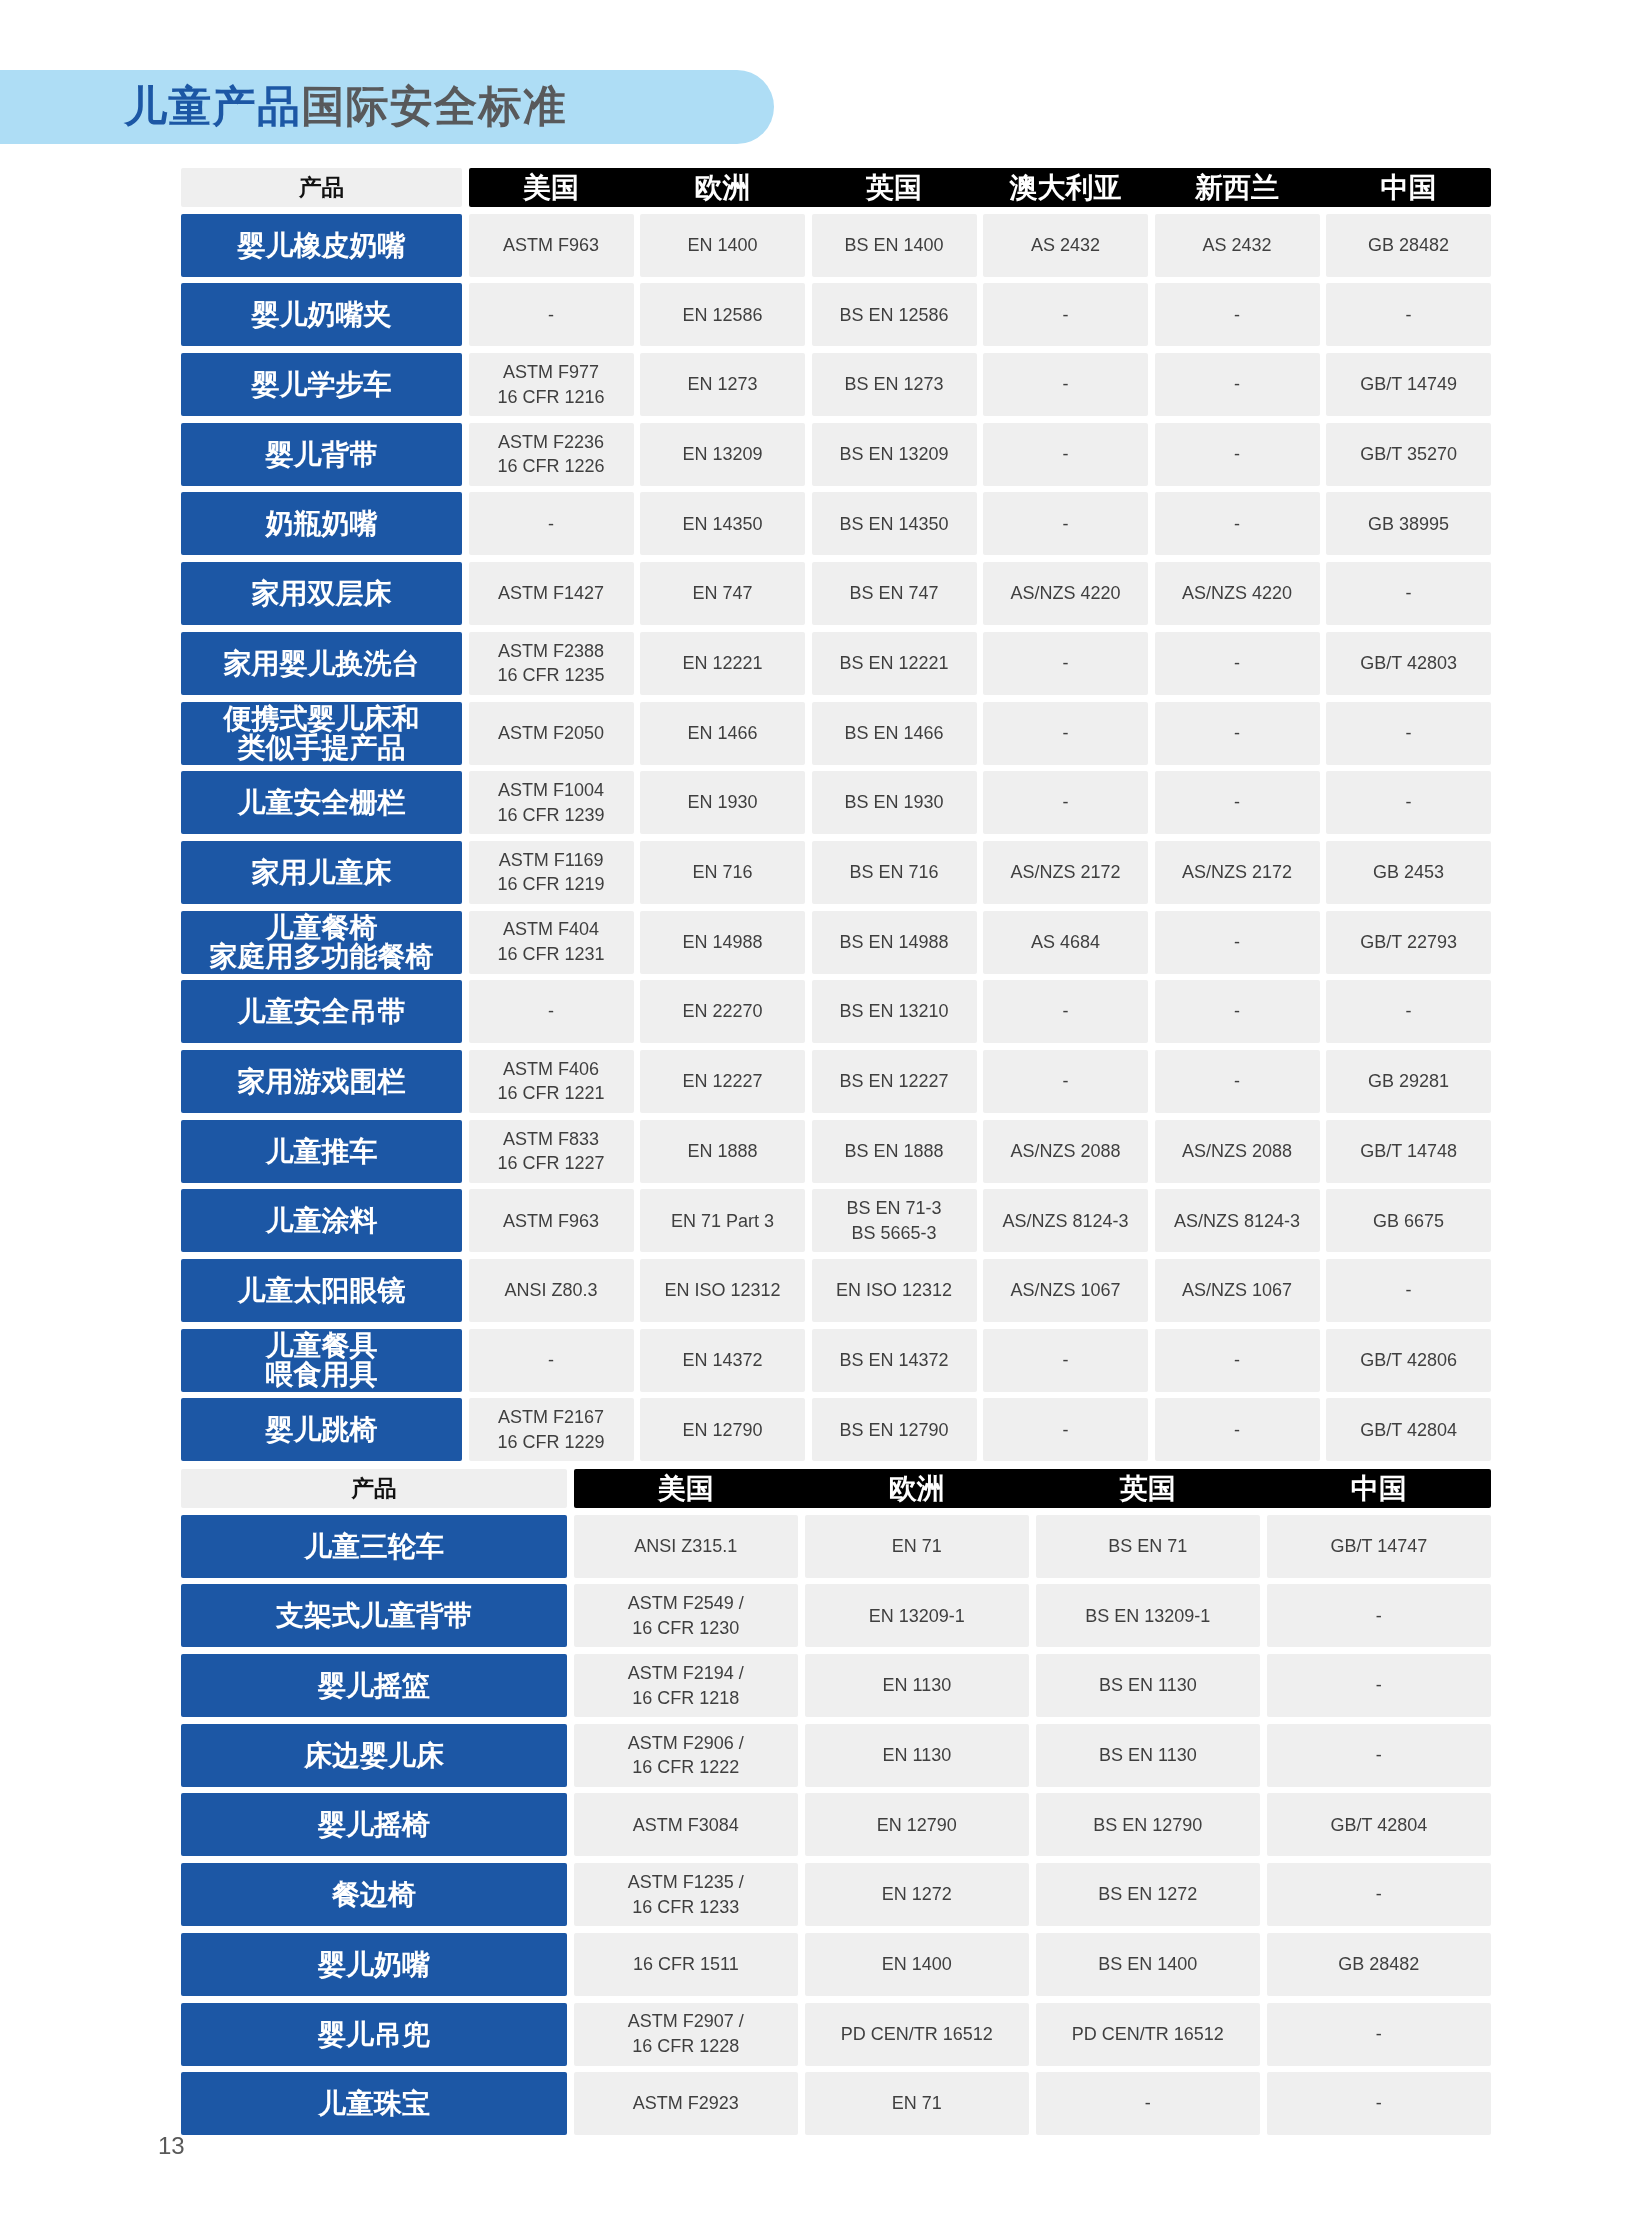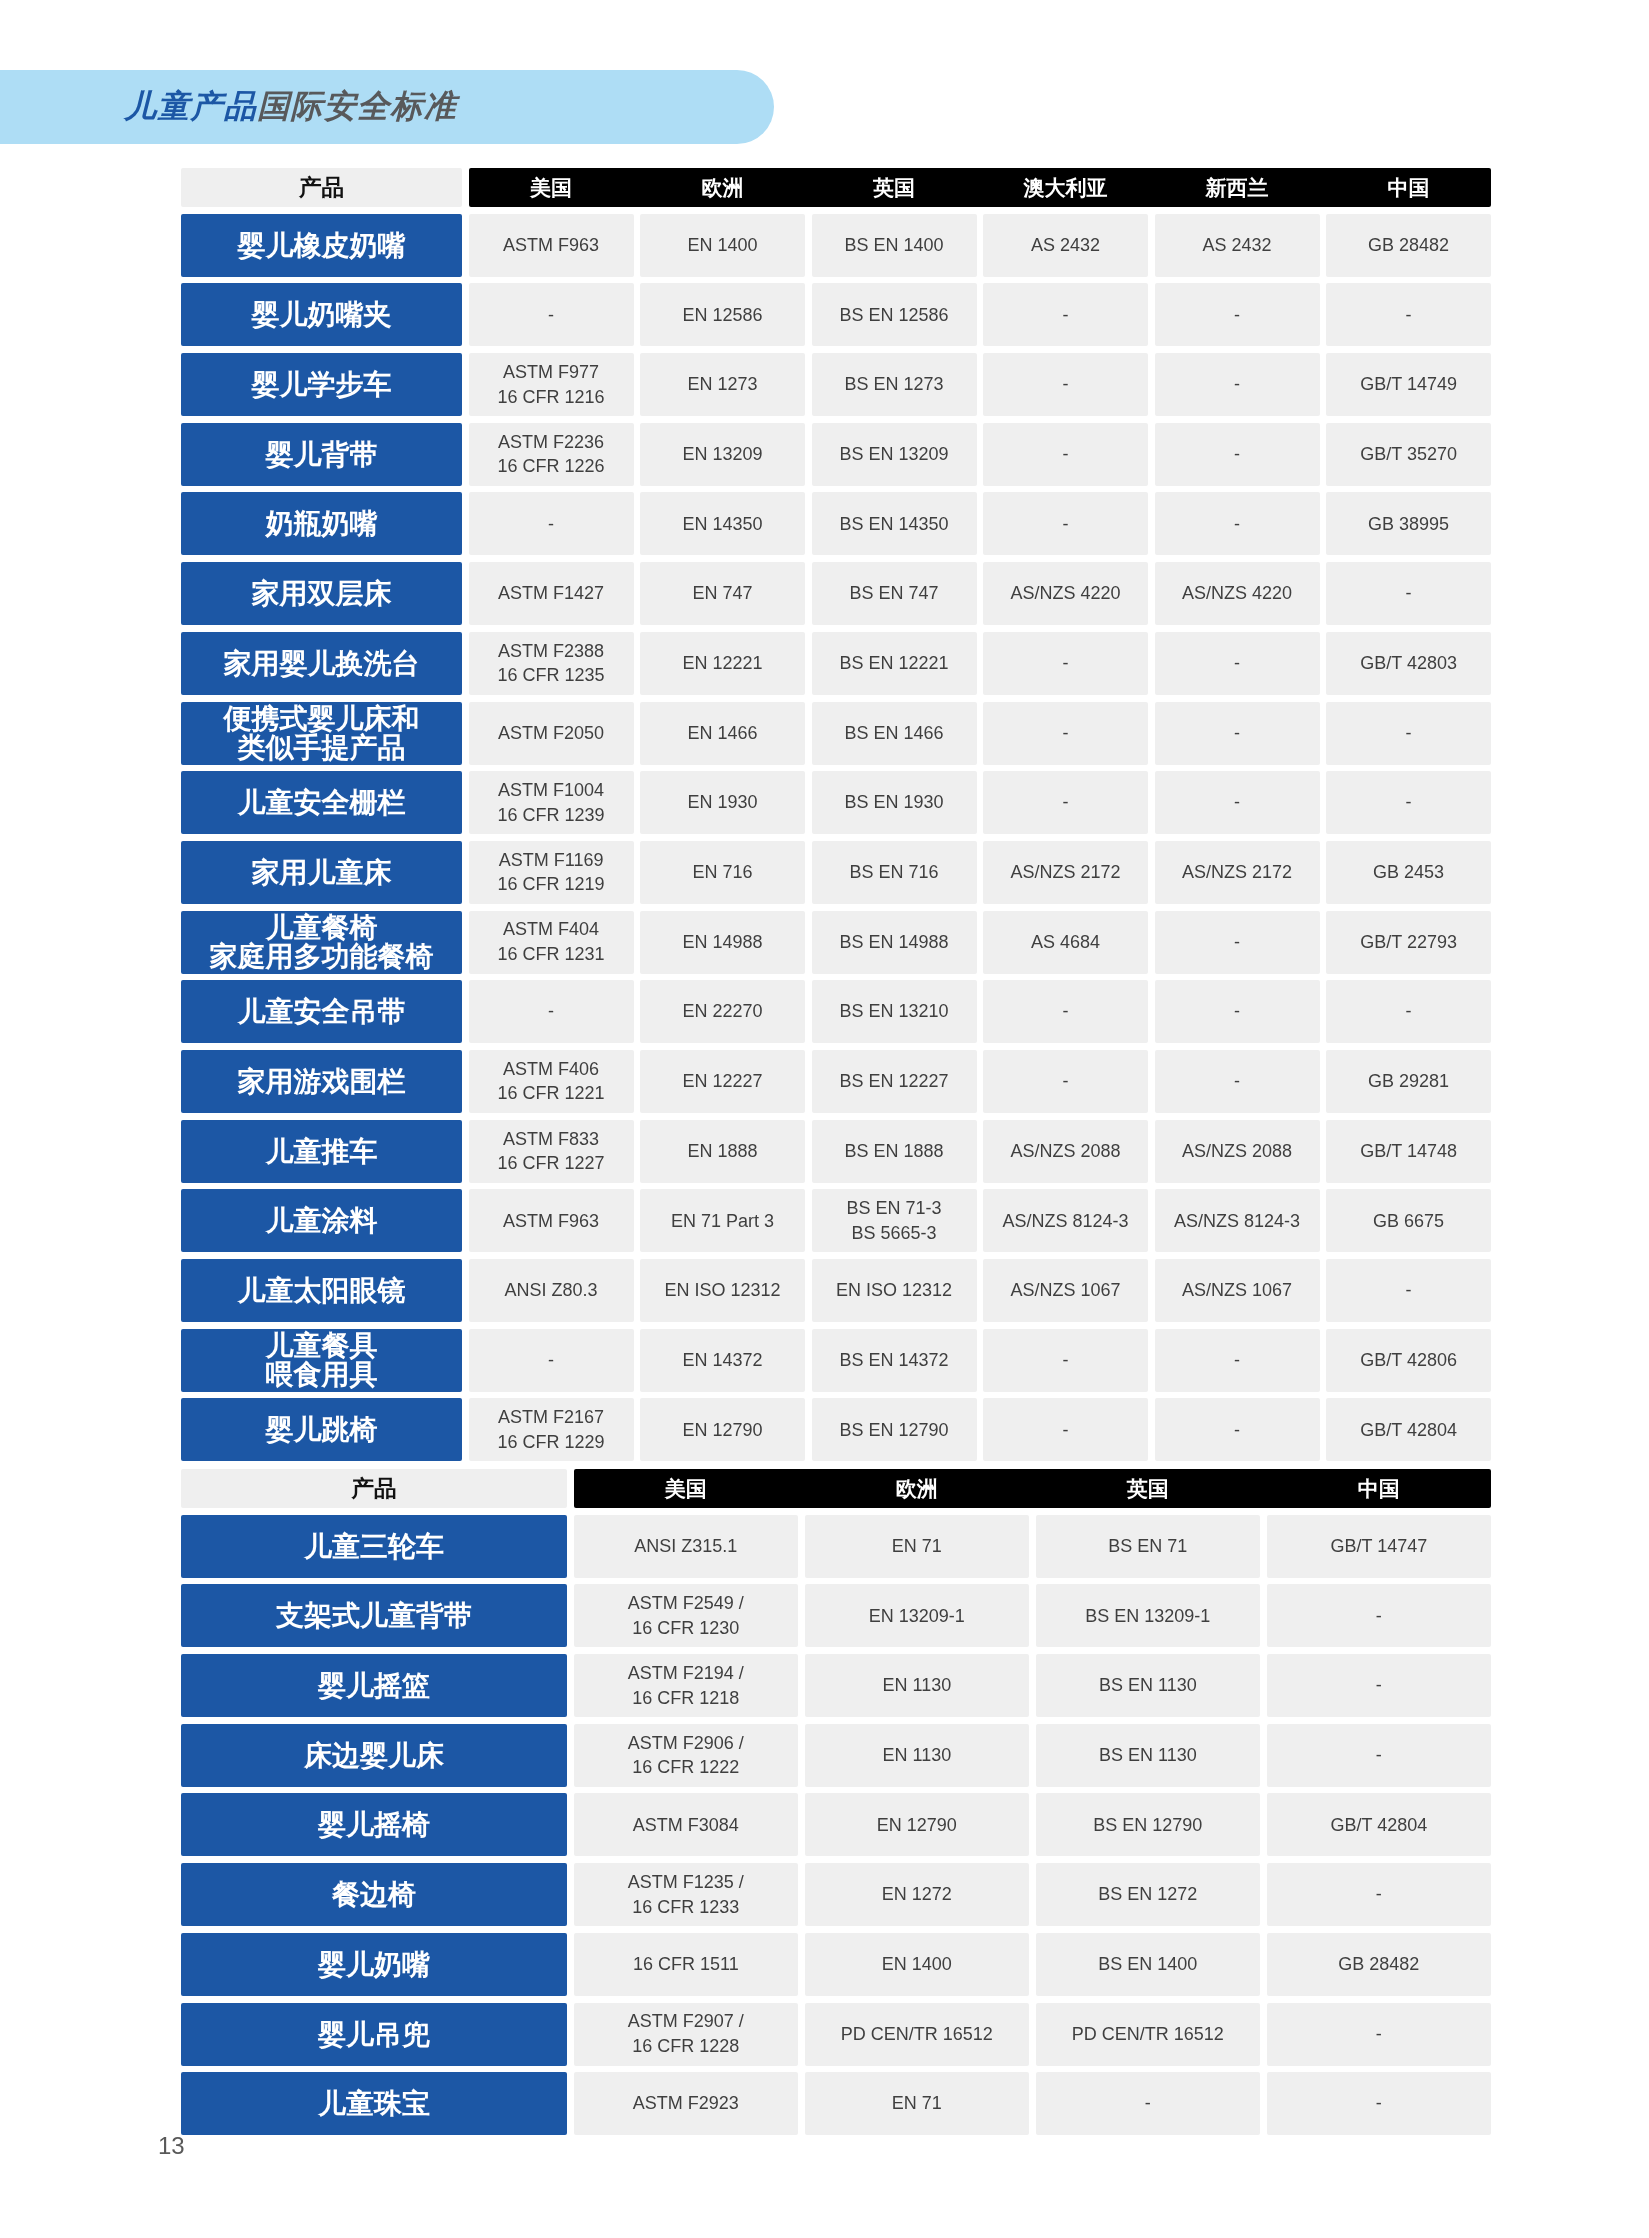--- a/index.html
+++ b/index.html
@@ -13,23 +13,22 @@
   *{margin:0;padding:0;box-sizing:border-box;}
   html,body{width:1649px;height:2239px;background:#ffffff;overflow:hidden;}
   body{position:relative;font-family:"Liberation Sans","DejaVu Sans",sans-serif;}
 
   .banner{
     position:absolute;left:0;top:70px;width:774px;height:74px;
     background:var(--banner-blue);
     border-radius:0 37px 37px 0;
     display:flex;align-items:center;
     padding-left:124px;
-    font-size:32px;font-weight:bold;letter-spacing:1.3px;
+    font-size:43px;font-weight:bold;letter-spacing:1.3px;
     white-space:nowrap;
-    font-style:italic;
   }
   .banner .t-blue{color:var(--accent-blue);}
   .banner .t-dark{color:var(--title-dark);}
 
   .tbl{position:absolute;left:157px;width:1334px;}
   #t1{top:168px;}
   #t2{top:1469px;}
 
   .row{display:grid;gap:6.7px;margin-bottom:6.7px;padding-left:24px;}
   #t1 .row{grid-template-columns:281px repeat(6,1fr);}
@@ -41,21 +40,21 @@
     display:flex;align-items:center;justify-content:center;
     text-align:center;border-radius:2px;
   }
   .prod-head{
     background:var(--cell-gray);color:#111111;
     font-weight:700;font-size:22.6px;
   }
   .black-bar{
     grid-column:2 / -1;
     background:var(--header-black);color:#ffffff;
-    font-weight:700;font-size:21px;
+    font-weight:700;font-size:28px;
     display:grid;gap:6.7px;align-items:center;
     border-radius:2px;
   }
   #t1 .black-bar{grid-template-columns:repeat(6,1fr);}
   #t2 .black-bar{grid-template-columns:repeat(4,1fr);}
   .head-col{text-align:center;}
 
   .prod{
     background:var(--accent-blue);color:#ffffff;
     font-weight:700;font-size:28px;line-height:29px;

